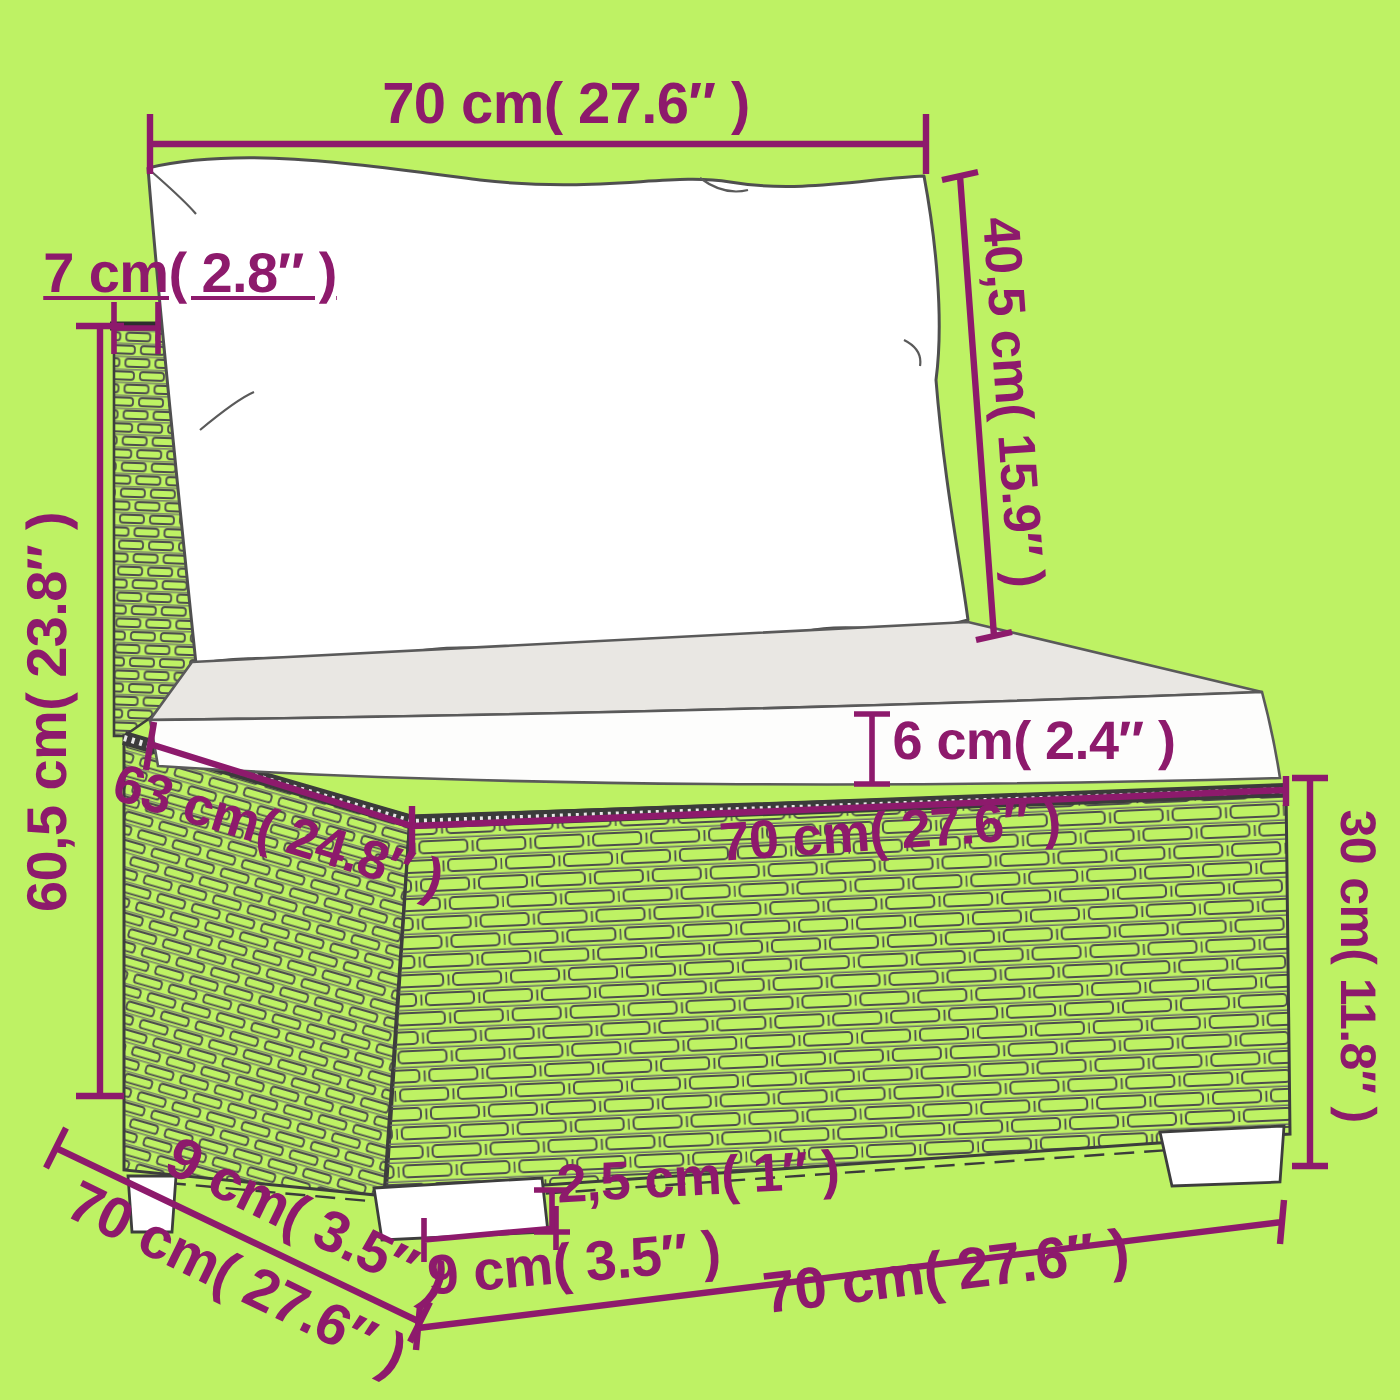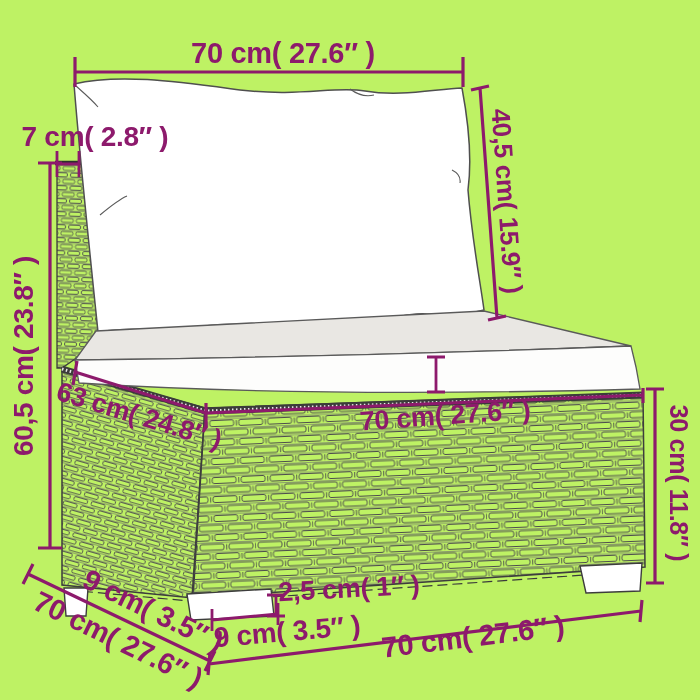--- a/index.html
+++ b/index.html
@@ -121,26 +121,27 @@
         <path d="M212,620 L278,614 M212,609 V631 M278,603 V625" stroke-width="2.8"></path>
       </g>
       <g>
         <path d="M276,595 V616 M267,595 H285 M267,616 H285" stroke-width="2.8"></path>
       </g>
     </g>
   </svg>
 
   <div class="lbl" style="left:283px;top:53px;font-size:29px;">70 cm( 27.6″ )</div>
 
-  <div class="lbl" style="left:95px;top:137px;font-size:28px;">7 cm( 2.8″ )</div>
+  <div class="lbl" style="left:95px;top:137px;font-size:28px;text-decoration:underline;">7 cm( 2.8″ )</div>
 
   <div class="lbl" style="left:24px;top:356px;font-size:28px;transform:translate(-50%,-50%) rotate(-90deg);">60,5 cm( 23.8″ )</div>
 
   <div class="lbl" style="left:507px;top:201px;font-size:26px;transform:translate(-50%,-50%) rotate(86deg);">40,5 cm( 15.9″ )</div>
 
+  <div class="lbl" style="left:517px;top:371px;font-size:27px;">6 cm( 2.4″ )</div>
 
   <div class="lbl" style="left:445px;top:416px;font-size:27px;transform:translate(-50%,-50%) rotate(-4deg);">70 cm( 27.6″ )</div>
 
   <div class="lbl" style="left:139px;top:416px;font-size:27px;transform:translate(-50%,-50%) rotate(17deg);">63 cm( 24.8″ )</div>
 
   <div class="lbl" style="left:678px;top:483px;font-size:25px;transform:translate(-50%,-50%) rotate(90deg);">30 cm( 11.8″ )</div>
 
   <div class="lbl" style="left:473px;top:637px;font-size:29px;transform:translate(-50%,-50%) rotate(-7deg);">70 cm( 27.6″ )</div>
 
   <div class="lbl" style="left:153px;top:611px;font-size:29px;transform:translate(-50%,-50%) rotate(26deg);">9 cm( 3.5″ )</div>

